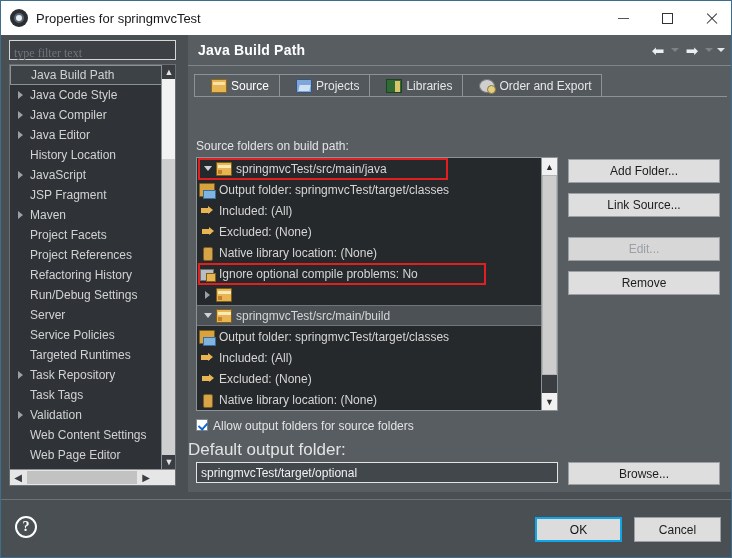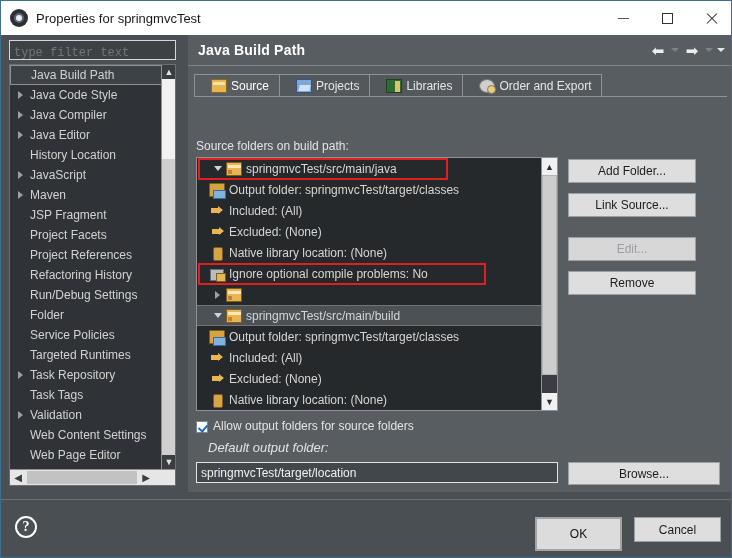--- a/index.html
+++ b/index.html
@@ -98,21 +98,21 @@
     width: 167px; height: 20px;
     background: #3d4145;
     border: 1px solid #d6d6d6;
   }
   .filter-input {
     width: 100%; height: 100%;
     background: transparent;
     border: 0; outline: none;
     color: #fde047;
     font-size: 12px;
-    font-family: Liberation Mono, monospace;
+    font-family: Liberation Serif, serif;
     padding: 12px 4px;
   }
   .filter-input::placeholder { color: #6f767d; opacity: 1; }
 
   .tree-panel {
     position: absolute; left: 8px; top: 29px;
     width: 167px; height: 422px;
     background: #2f3337;
     border: 1px solid #6a6f74;
     overflow: hidden;
@@ -311,21 +311,21 @@
     width: 346px; height: 252px;
     overflow: hidden;
   }
   .srow {
     position: relative;
     height: 21px;
     display: flex; align-items: center;
     color: #d5d5d5;
     font-size: 12px;
     white-space: nowrap;
-    padding-left: 12px;
+    padding-left: 2px;
   }
   .srow.selected {
     background: #4c5156;
     border-top: 1px solid #70757a;
     border-bottom: 1px solid #70757a;
   }
   .srow .exp {
     width: 17px; flex: none;
     display: flex; align-items: center; justify-content: center;
   }
@@ -436,48 +436,48 @@
     color: #1c1c1c;
     font-size: 12px;
     font-family: "Liberation Sans", sans-serif;
     display: flex; align-items: center; justify-content: center;
     padding: 0;
   }
   .btn.disabled { color: #9aa0a6; background: #d7d7d7; }
   .sidebtn {
     position: absolute;
     left: 380px;
-    width: 128px; height: 24px;
+    width: 152px; height: 24px;
   }
 
   
   .allow-row {
     position: absolute; left: 8px; top: 384px;
-    display: flex; align-items: flex-end;
+    display: flex; align-items: flex-start;
     font-size: 12px; color: #e3e3e3;
   }
   .cbox {
     width: 12px; height: 12px;
     background: #ffffff;
     border: 1px solid #7f858b;
     margin-right: 5px;
     position: relative;
     flex: none;
   }
   .cbox::after {
     content: "";
     position: absolute; left: 3px; top: 1px;
     width: 4px; height: 7px;
     border: solid #1b6ac9;
     border-width: 0 2px 2px 0;
     transform: rotate(42deg);
   }
   .default-label {
-    position: absolute; left: 20px; top: 405px;
-    font-size: 13px; color: #e3e3e3; font-style: italic;
+    position: absolute; left: 0; top: 405px;
+    font-size: 17px; color: #e3e3e3;
   }
   .outfield {
     position: absolute; left: 8px; top: 427px;
     width: 362px; height: 21px;
     background: #42474c;
     border: 1px solid #e4e4e4;
     display: flex; align-items: center;
     padding-left: 4px;
     color: #f0f0f0;
     font-size: 12px;
@@ -499,23 +499,23 @@
     width: 22px; height: 22px;
     border-radius: 50%;
     border: 2px solid #ffffff;
     color: #ffffff;
     font-size: 14px; font-weight: bold;
     display: flex; align-items: center; justify-content: center;
     font-family: "Liberation Serif", serif;
   }
   .ok-btn {
     position: absolute; left: 534px; top: 516px;
-    width: 87px; height: 34px;
+    width: 87px; height: 25px;
     background: #dcdcdc;
-    border: 2px solid #a3a3a3;
+    border: 2px solid #0ea5e9;
     color: #111;
     font-size: 12px;
     display: flex; align-items: center; justify-content: center;
   }
   .cancel-btn {
     position: absolute; left: 633px; top: 516px;
     width: 87px; height: 25px;
   }
 </style>
 </head>
@@ -575,48 +575,48 @@
             <span class="tw-arrow empty"></span>
             <span class="tree-label">History Location</span>
           </div>
           <div class="tree-item">
             <span class="tw-arrow">
               <span class="tri"></span>
             </span>
             <span class="tree-label">JavaScript</span>
           </div>
           <div class="tree-item">
+            <span class="tw-arrow empty"></span>
+            <span class="tree-label">JSP Fragment</span>
+          </div>
+          <div class="tree-item">
             <span class="tw-arrow">
               <span class="tri"></span>
             </span>
             <span class="tree-label">Maven</span>
           </div>
           <div class="tree-item">
             <span class="tw-arrow empty"></span>
-            <span class="tree-label">JSP Fragment</span>
-          </div>
-          <div class="tree-item">
-            <span class="tw-arrow empty"></span>
             <span class="tree-label">Project Facets</span>
           </div>
           <div class="tree-item">
             <span class="tw-arrow empty"></span>
             <span class="tree-label">Project References</span>
           </div>
           <div class="tree-item">
             <span class="tw-arrow empty"></span>
             <span class="tree-label">Refactoring History</span>
           </div>
           <div class="tree-item">
             <span class="tw-arrow empty"></span>
             <span class="tree-label">Run/Debug Settings</span>
           </div>
           <div class="tree-item">
             <span class="tw-arrow empty"></span>
-            <span class="tree-label">Folder</span>
+            <span class="tree-label">Server</span>
           </div>
           <div class="tree-item">
             <span class="tw-arrow empty"></span>
             <span class="tree-label">Service Policies</span>
           </div>
           <div class="tree-item">
             <span class="tw-arrow empty"></span>
             <span class="tree-label">Targeted Runtimes</span>
           </div>
           <div class="tree-item">
@@ -783,21 +783,21 @@
     <div class="btn sidebtn disabled" style="top:202px;">Edit...</div>
     <div class="btn sidebtn" style="top:158px;">Link Source...</div>
     <div class="btn sidebtn" style="top:236px;">Remove</div>
 
     <div class="allow-row">
       <span class="cbox"></span>
       <span>Allow output folders for source folders</span>
     </div>
 
     <div class="default-label">Default output folder:</div>
-    <div class="outfield">springmvcTest/target/location</div>
+    <div class="outfield">springmvcTest/target/optional</div>
     <div class="btn browse-btn">Browse...</div>
 
   </div>
 
   <div class="footer">
     <div class="help-icon">?</div>
   </div>
   <div class="ok-btn">OK</div>
   <div class="btn cancel-btn">Cancel</div>
 

